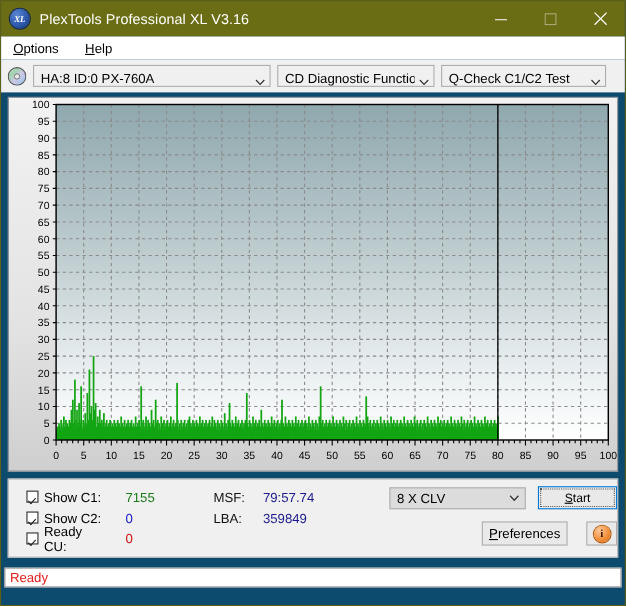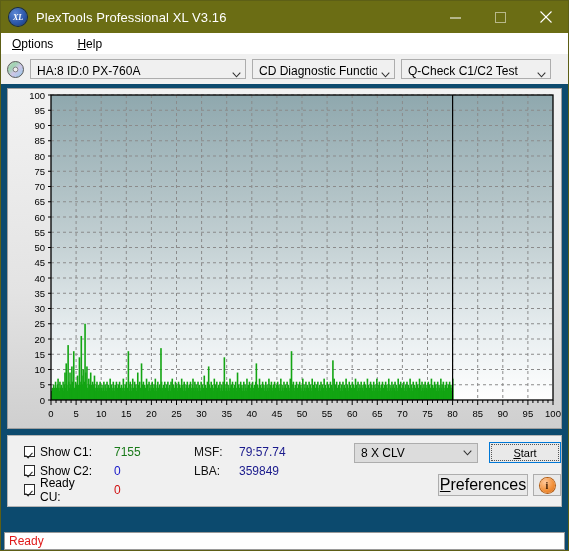--- a/index.html
+++ b/index.html
@@ -125,41 +125,41 @@
     box-sizing:border-box;
     border:1px solid #0078d7;background:#e9e9e9;
     display:flex;align-items:center;justify-content:center;
     font-size:11px;
   }
   .startbtn .inner{
     position:absolute;left:1px;top:1px;right:1px;bottom:1px;
     border:1px dotted #555;
   }
   .prefbtn{
-    position:absolute;left:430px;top:38px;width:90px;height:22px;
+    position:absolute;left:430px;top:38px;width:78px;height:22px;
     box-sizing:border-box;border:1px solid #adadad;background:#e9e9e9;
-    display:flex;align-items:center;justify-content:center;font-size:16px;text-align:right;
+    display:flex;align-items:center;justify-content:center;font-size:12px;text-align:right;
   }
   .infobtn{
     position:absolute;left:525px;top:38px;width:28px;height:22px;
     box-sizing:border-box;border:1px solid #adadad;background:#e9e9e9;
     display:flex;align-items:center;justify-content:center;
   }
   .info-circ{
     width:15px;height:15px;border-radius:50%;
     background:radial-gradient(circle at 34% 28%, #ffc89a 0%, #f2923c 55%, #d86a16 100%);
     display:flex;align-items:center;justify-content:center;
     font-family:"Liberation Serif", serif;font-weight:bold;font-size:10px;color:#3a1a00;
     box-shadow:0 0 0 1px #b35c10;
   }
   u.acc{text-decoration:underline;}
 
   
   .statusbar{
-    position:absolute;left:3px;right:3px;bottom:0;height:18px;
+    position:absolute;left:3px;right:3px;bottom:16px;height:18px;
     border:1px solid #9a9a9a;background:#fff;
     display:flex;align-items:center;padding-left:4px;
     box-sizing:border-box;
   }
   .statusbar span{color:#e01b1b;font-size:12px;}
 </style>
 </head>
 <body>
 
 <div id="app">

